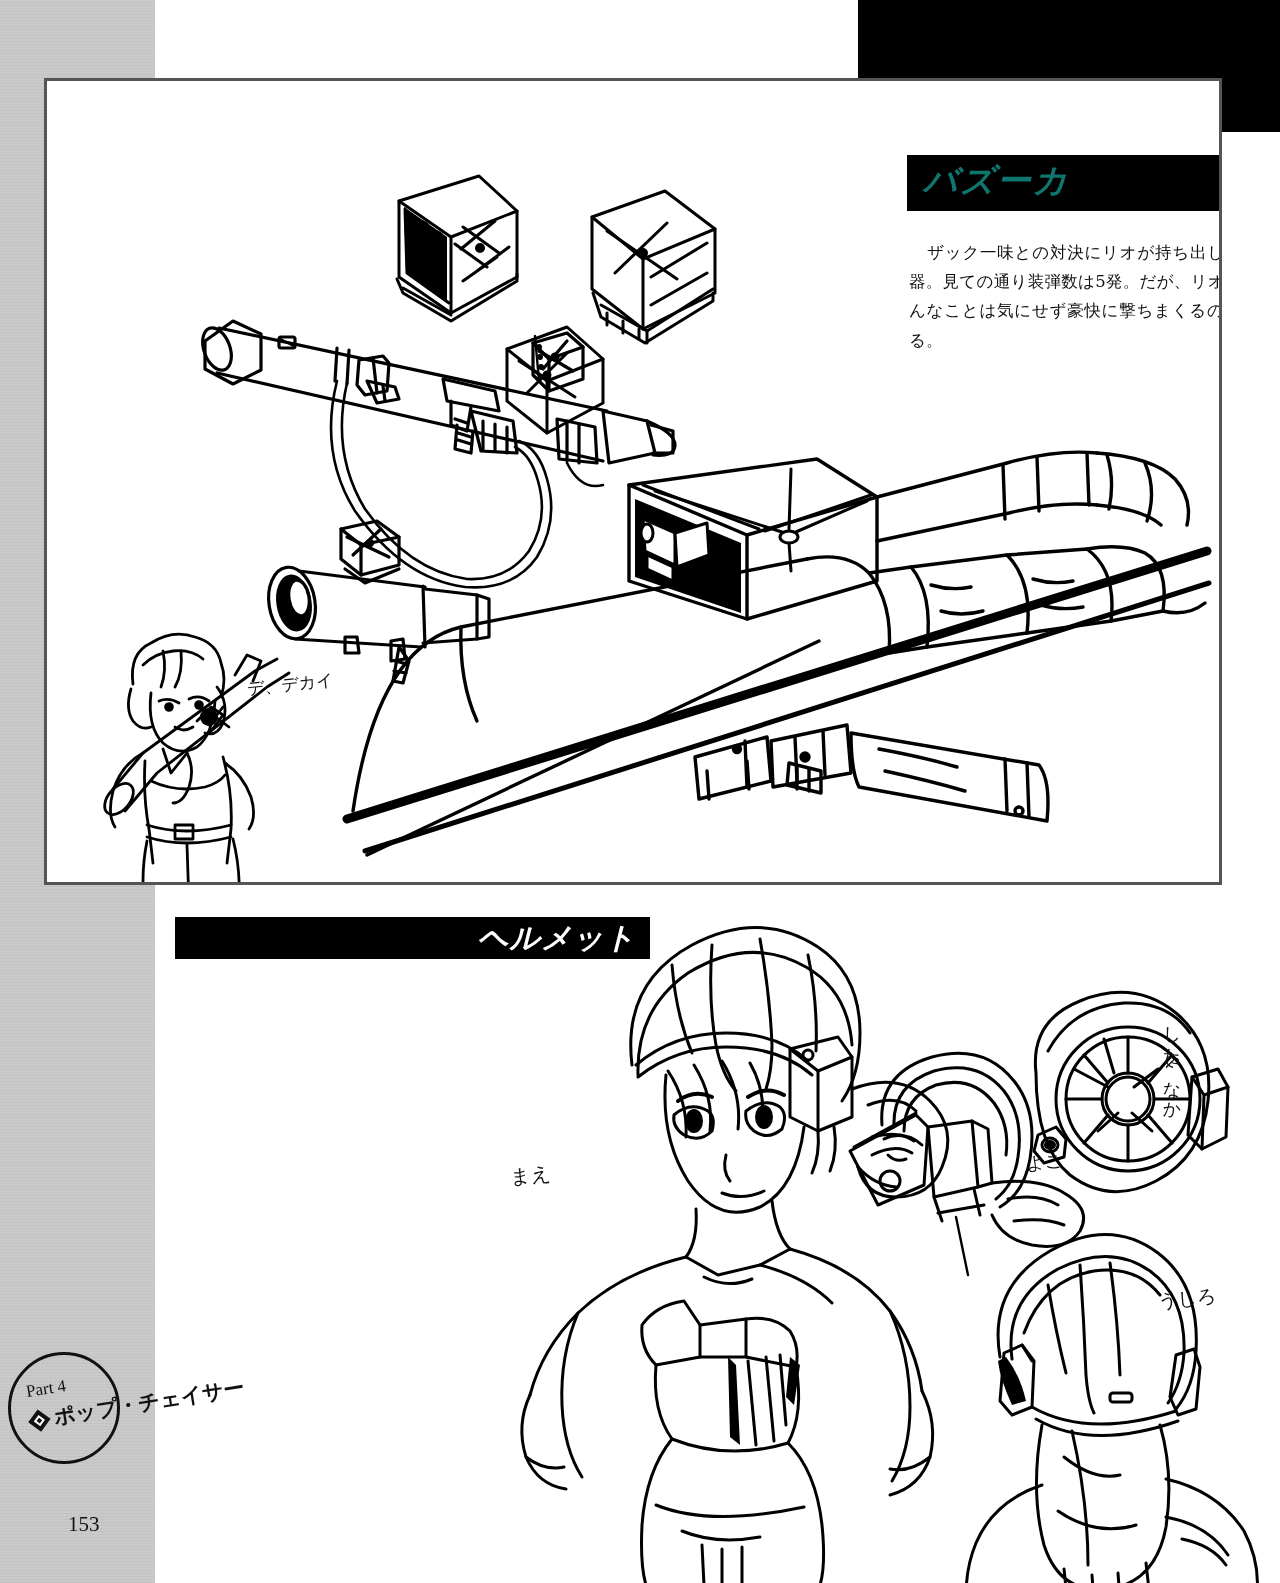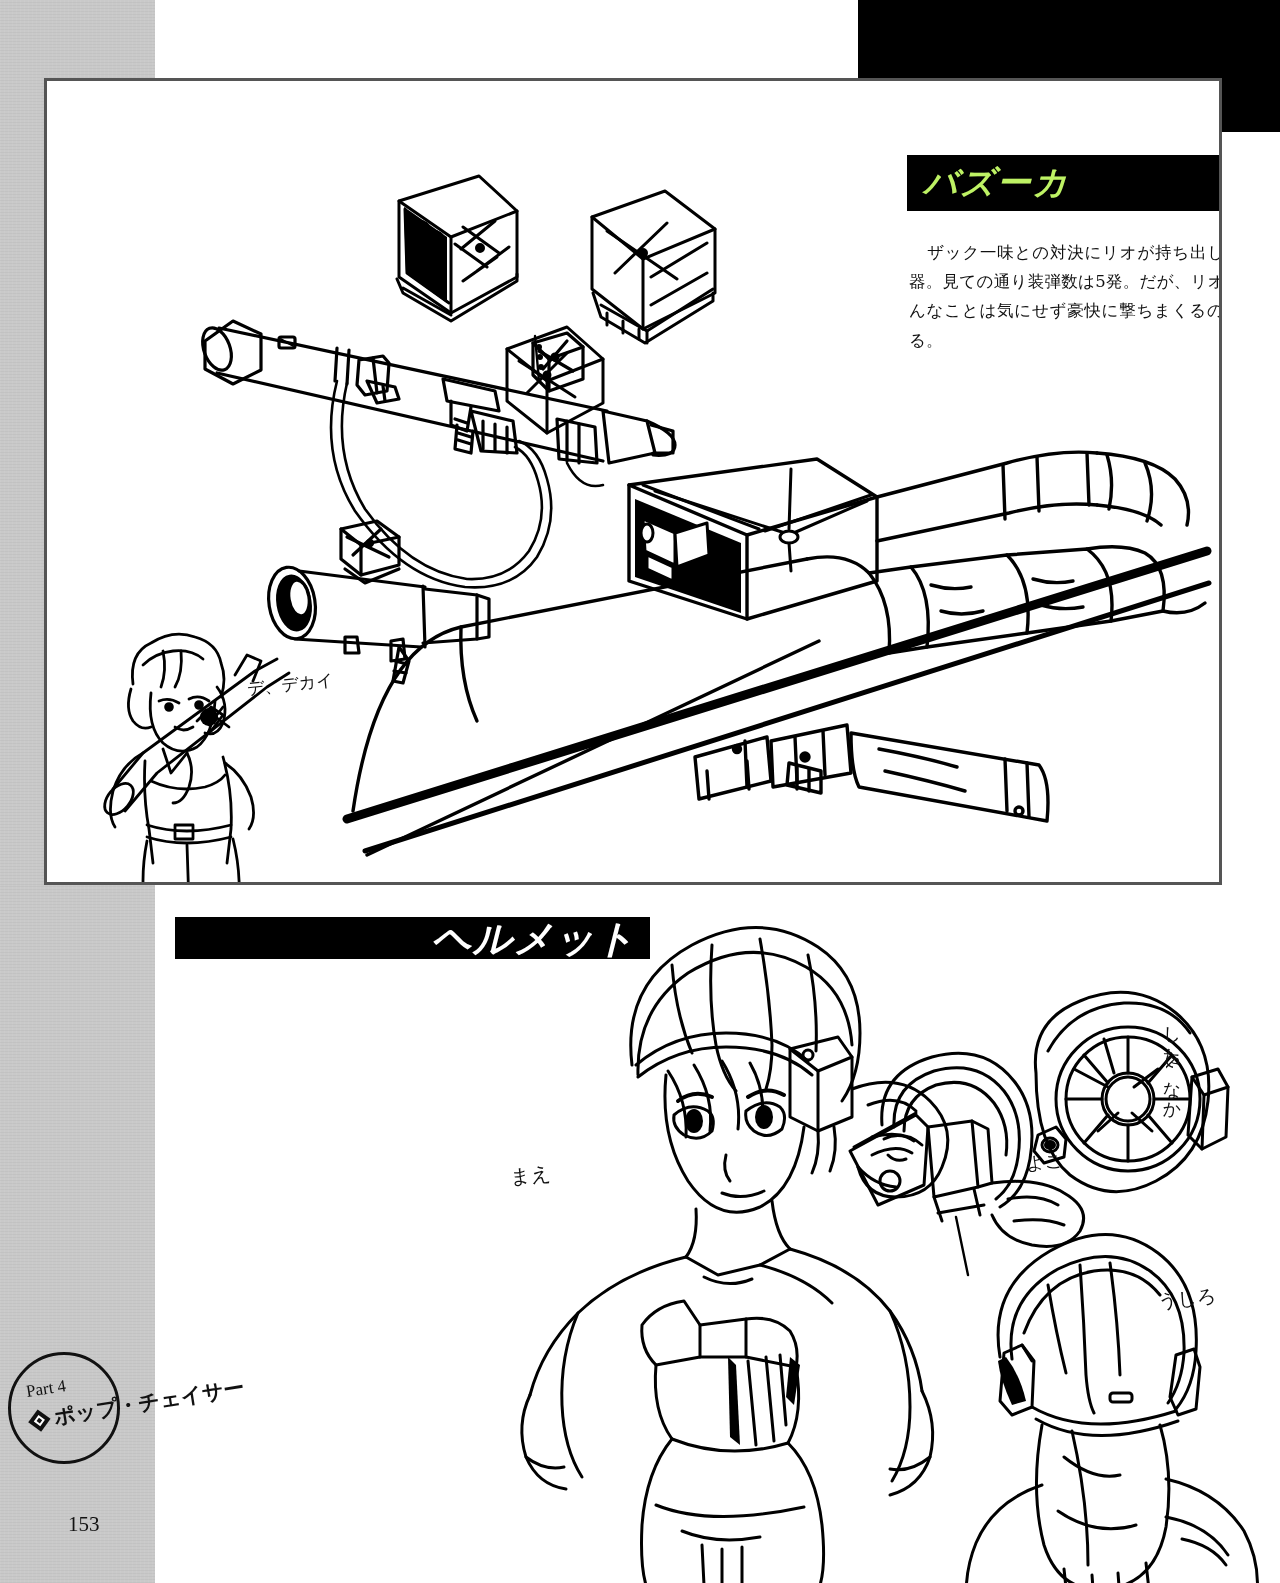--- a/index.html
+++ b/index.html
@@ -47,41 +47,41 @@
 
   .section-bar{
     position:absolute;background:#000;color:#fff;
     display:flex;align-items:center;
   }
   .bar-bazooka{
     left:860px;top:74px;width:360px;height:56px;
     padding-left:16px;
   }
   .bar-bazooka .bar-title{
-    font-family:Liberation Serif, serif;
+    font-family:Liberation Mono, monospace;
     font-size:34px;font-weight:bold;font-style:italic;
-    letter-spacing:2px;color:#bef264;line-height:1;
+    letter-spacing:2px;color:#0f766e;line-height:1;
   }
 
   .caption{
     position:absolute;left:862px;top:140px;width:350px;
     font-family:"DejaVu Serif", serif;
     font-size:16.5px;line-height:1.78;color:#111;
     text-indent:1.1em;text-align:justify;
   }
 
   
   .bar-helmet{
     position:absolute;left:175px;top:917px;width:475px;height:42px;
     background:#000;display:flex;align-items:center;justify-content:flex-end;
     padding-right:14px;box-sizing:border-box;
   }
   .bar-helmet .bar-title{
     font-family:"DejaVu Sans", sans-serif;
-    font-size:39px;font-weight:bold;font-style:italic;
+    font-size:30px;font-weight:bold;font-style:italic;
     letter-spacing:1px;color:#fff;line-height:1;
   }
 
   
   .part-badge{
     position:absolute;left:8px;top:1352px;width:110px;height:110px;
   }
   .part-badge .ring{
     position:absolute;left:0;top:0;width:106px;height:106px;
     border:3px solid #111;border-radius:50%;

